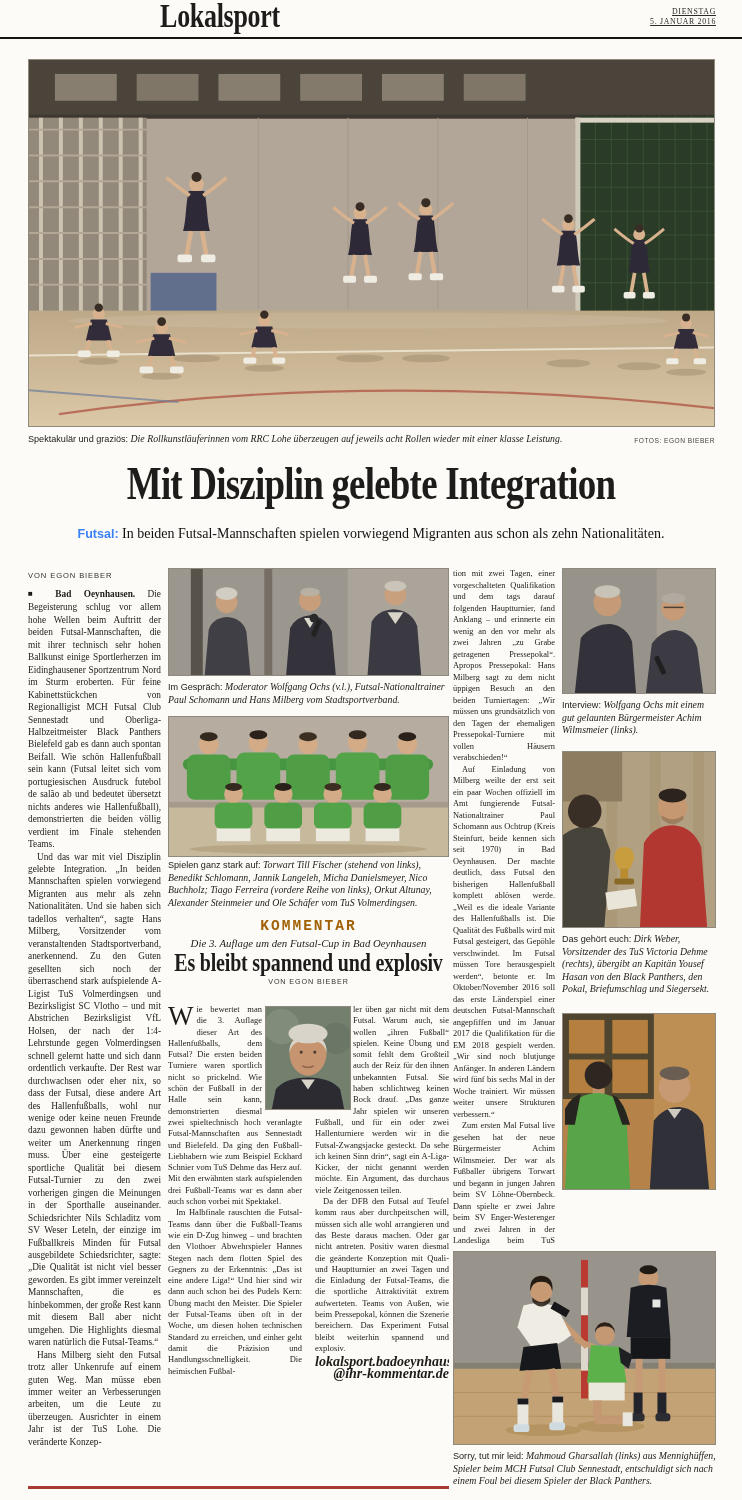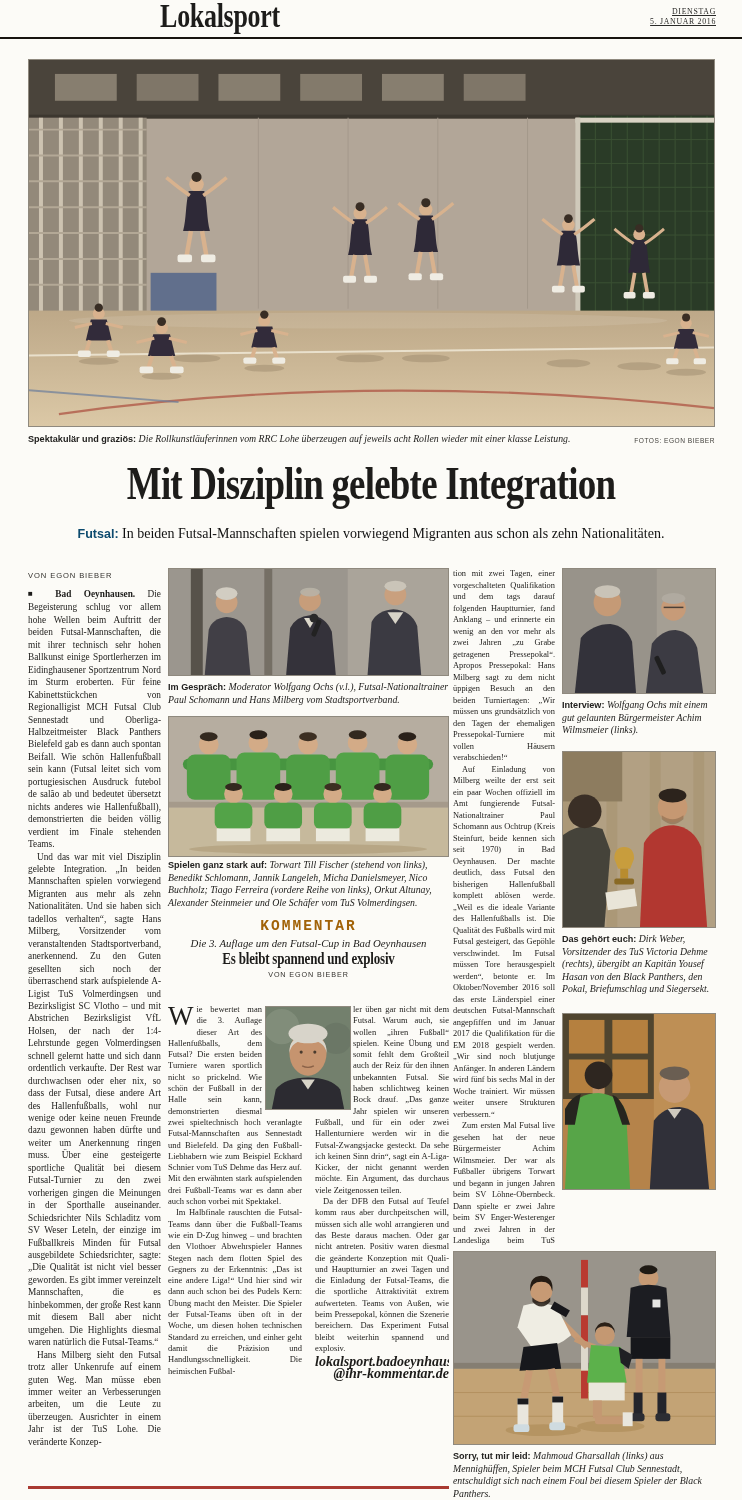--- a/index.html
+++ b/index.html
@@ -9,42 +9,42 @@
   .condensed{display:inline-block;transform:scaleY(1.28);transform-origin:center;}
   
   .mast-title{left:140px;top:2px;width:160px;text-align:center;font-weight:bold;font-size:26px;letter-spacing:-0.3px;}
   .mast-date{right:26px;top:7px;width:120px;text-align:right;font-size:7.8px;line-height:9.6px;letter-spacing:0.7px;color:#2a2a28;text-decoration:underline;}
   .head-rule{left:0;top:37px;width:742px;height:2px;background:#17140f;}
   
   .photo{background:#cfc9bd;overflow:hidden;border:0.5px solid #8f897e;box-sizing:border-box;}
   .photo svg{display:block;width:100%;height:100%;}
   
   .caption{font-style:italic;font-size:9.8px;line-height:12.6px;text-align:left;color:#22211f;}
-  .cap-lead{font-style:normal;font-weight:bold;font-family:"Liberation Sans","DejaVu Sans",sans-serif;font-size:9.1px;}
+  .cap-lead{font-style:normal;font-weight:normal;font-family:"Liberation Sans","DejaVu Sans",sans-serif;font-size:9.1px;}
   .credit{float:right;font-style:normal;font-family:"Liberation Sans","DejaVu Sans",sans-serif;
           font-size:6.6px;letter-spacing:0.5px;color:#44423e;padding-top:2px;}
   
   .headline{left:14px;top:452px;width:714px;text-align:center;font-weight:bold;font-size:37px;
             letter-spacing:-0.8px;line-height:64px;white-space:nowrap;}
   .deck{left:24px;top:524px;width:694px;text-align:center;font-size:14px;line-height:20px;color:#111;}
   .deck .line{display:block;white-space:nowrap;}
-  .kicker{color:#0c4a6e;font-weight:bold;font-family:"Liberation Sans","DejaVu Sans",sans-serif;font-size:12.5px;}
+  .kicker{color:#3b82f6;font-weight:bold;font-family:"Liberation Sans","DejaVu Sans",sans-serif;font-size:12.5px;}
   .byline{font-size:7.6px;letter-spacing:0.9px;color:#33312d;font-family:"Liberation Sans","DejaVu Sans",sans-serif;}
   
   .bodycol{font-size:9.3px;line-height:12.45px;text-align:justify;overflow:hidden;hyphens:auto;}
   .bodycol p{margin:0;}
   .bodycol p + p{text-indent:9px;}
   .col-cont{font-size:8.4px;line-height:11.5px;}
   .sq{font-size:8px;position:relative;top:-1px;}
   
   .kom-head{left:168px;top:918px;width:281px;text-align:center;}
   .kom-label{color:#a16207;font-weight:bold;font-family:Liberation Mono, monospace;
              font-size:14.5px;letter-spacing:2px;}
   .kom-sub{font-style:italic;font-size:10.8px;margin-top:3px;}
-  .kom-title{font-weight:bold;font-size:13px;margin-top:2px;letter-spacing:-0.2px;}
+  .kom-title{font-weight:bold;font-size:20px;margin-top:2px;letter-spacing:-0.2px;}
   .kom-by{font-size:7.2px;letter-spacing:0.9px;color:#33312d;margin-top:3px;font-family:"Liberation Sans","DejaVu Sans",sans-serif;}
   .komcol{font-size:8.5px;line-height:11.3px;text-align:justify;overflow:hidden;hyphens:auto;}
   .komcol p{margin:0;}
   .komcol p + p{text-indent:8px;}
   .wrapR{float:right;width:40px;height:110px;}
   .wrapL{float:left;width:38px;height:110px;}
   .dropcap{float:left;font-size:27px;line-height:23px;padding:1px 3px 0 0;}
   .sig{text-align:right;font-style:italic;font-weight:bold;font-size:14px;line-height:11.5px;margin-top:2px;}
   .red-rule{background:#a93a32;height:2.5px;}
 </style>

